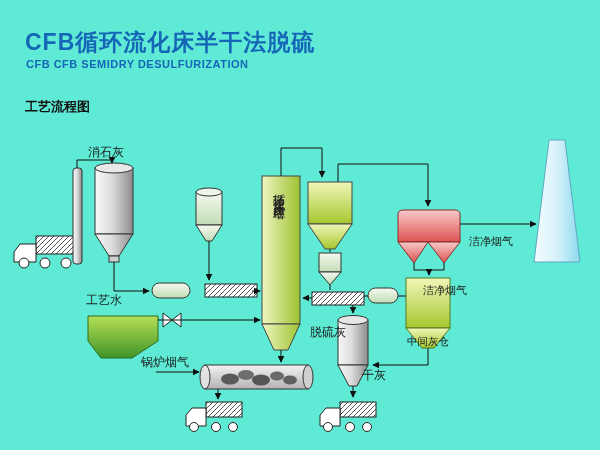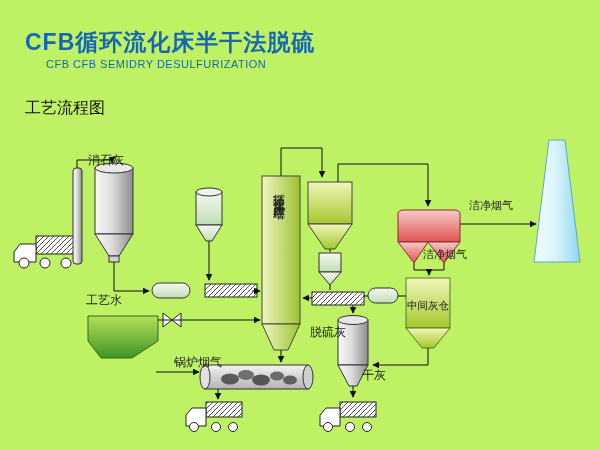--- a/index.html
+++ b/index.html
@@ -1,28 +1,28 @@
 <!DOCTYPE html>
 <html><head>
 <meta charset="utf-8">
 <style>
   html,body{margin:0;padding:0;background:#fff;width:600px;height:450px;overflow:hidden;
     font-family:"Liberation Sans","DejaVu Sans",sans-serif;}
-  #stage{position:relative;width:600px;height:450px;background:#bef264;}
+  #stage{position:relative;width:600px;height:450px;background:#5eead4;}
   #flow-svg{position:absolute;left:0;top:0;}
   .hdr-title{position:absolute;left:25px;top:27px;font-size:23px;font-weight:bold;
     color:#1566b6;letter-spacing:1px;white-space:nowrap;}
-  .hdr-subtitle{position:absolute;left:26px;top:58px;font-size:11px;font-weight:normal;
-    color:#1566b6;letter-spacing:.5px;white-space:nowrap;margin-left:20px;}
-  .hdr-section{position:absolute;left:25px;top:98px;font-size:16px;font-weight:normal;
+  .hdr-subtitle{position:absolute;left:26px;top:58px;font-size:11px;font-weight:bold;
+    color:#1566b6;letter-spacing:.5px;white-space:nowrap;}
+  .hdr-section{position:absolute;left:25px;top:98px;font-size:13px;font-weight:bold;
     color:#111;white-space:nowrap;}
   .dlabel{position:absolute;font-size:12px;color:#1a1a1a;white-space:nowrap;line-height:1;}
   .vlabel{writing-mode:vertical-rl;text-orientation:upright;letter-spacing:2px;
     font-size:12px;color:#222;}
-  .small{font-size:11px;}
+  .small{font-size:11px;margin-top:36px;}
   .center{text-align:center;}
 </style>
 </head>
 <body>
 
 <div id="stage">
 
   <svg id="flow-svg" width="600" height="450" viewBox="0 0 600 450">
     <defs>
       <marker id="arr" viewBox="0 0 10 10" refX="9" refY="5" markerWidth="7" markerHeight="7" orient="auto-start-reverse">
@@ -202,23 +202,23 @@
       <path d="M218,389 V399" marker-end="url(#arr)"></path>
       <path d="M156,372 H199" marker-end="url(#arr)"></path>
       <path d="M281,350 V362" marker-end="url(#arr)"></path>
     </g>
   </svg>
 
   <div class="hdr-title">CFB循环流化床半干法脱硫</div>
   <div class="hdr-subtitle">CFB CFB SEMIDRY DESULFURIZATION</div>
   <div class="hdr-section">工艺流程图</div>
 
-  <div class="dlabel" style="left:88px;top:154px">消石灰</div>
+  <div class="dlabel" style="left:88px;top:146px">消石灰</div>
   <div class="dlabel" style="left:86px;top:294px">工艺水</div>
-  <div class="dlabel" style="left:174px;top:356px">锅炉烟气</div>
+  <div class="dlabel" style="left:141px;top:356px">锅炉烟气</div>
   <div class="dlabel vlabel" style="left:273px;top:184px">循环流化床反应塔</div>
   <div class="dlabel" style="left:310px;top:326px">脱硫灰</div>
   <div class="dlabel small" style="left:423px;top:249px">洁净烟气</div>
   <div class="dlabel small center" style="left:406px;top:300px;width:44px;font-size:10.5px">中间灰仓</div>
   <div class="dlabel" style="left:362px;top:369px">干灰</div>
   <div class="dlabel small" style="left:469px;top:200px">洁净烟气</div>
 
 </div>
 
 </body></html>

